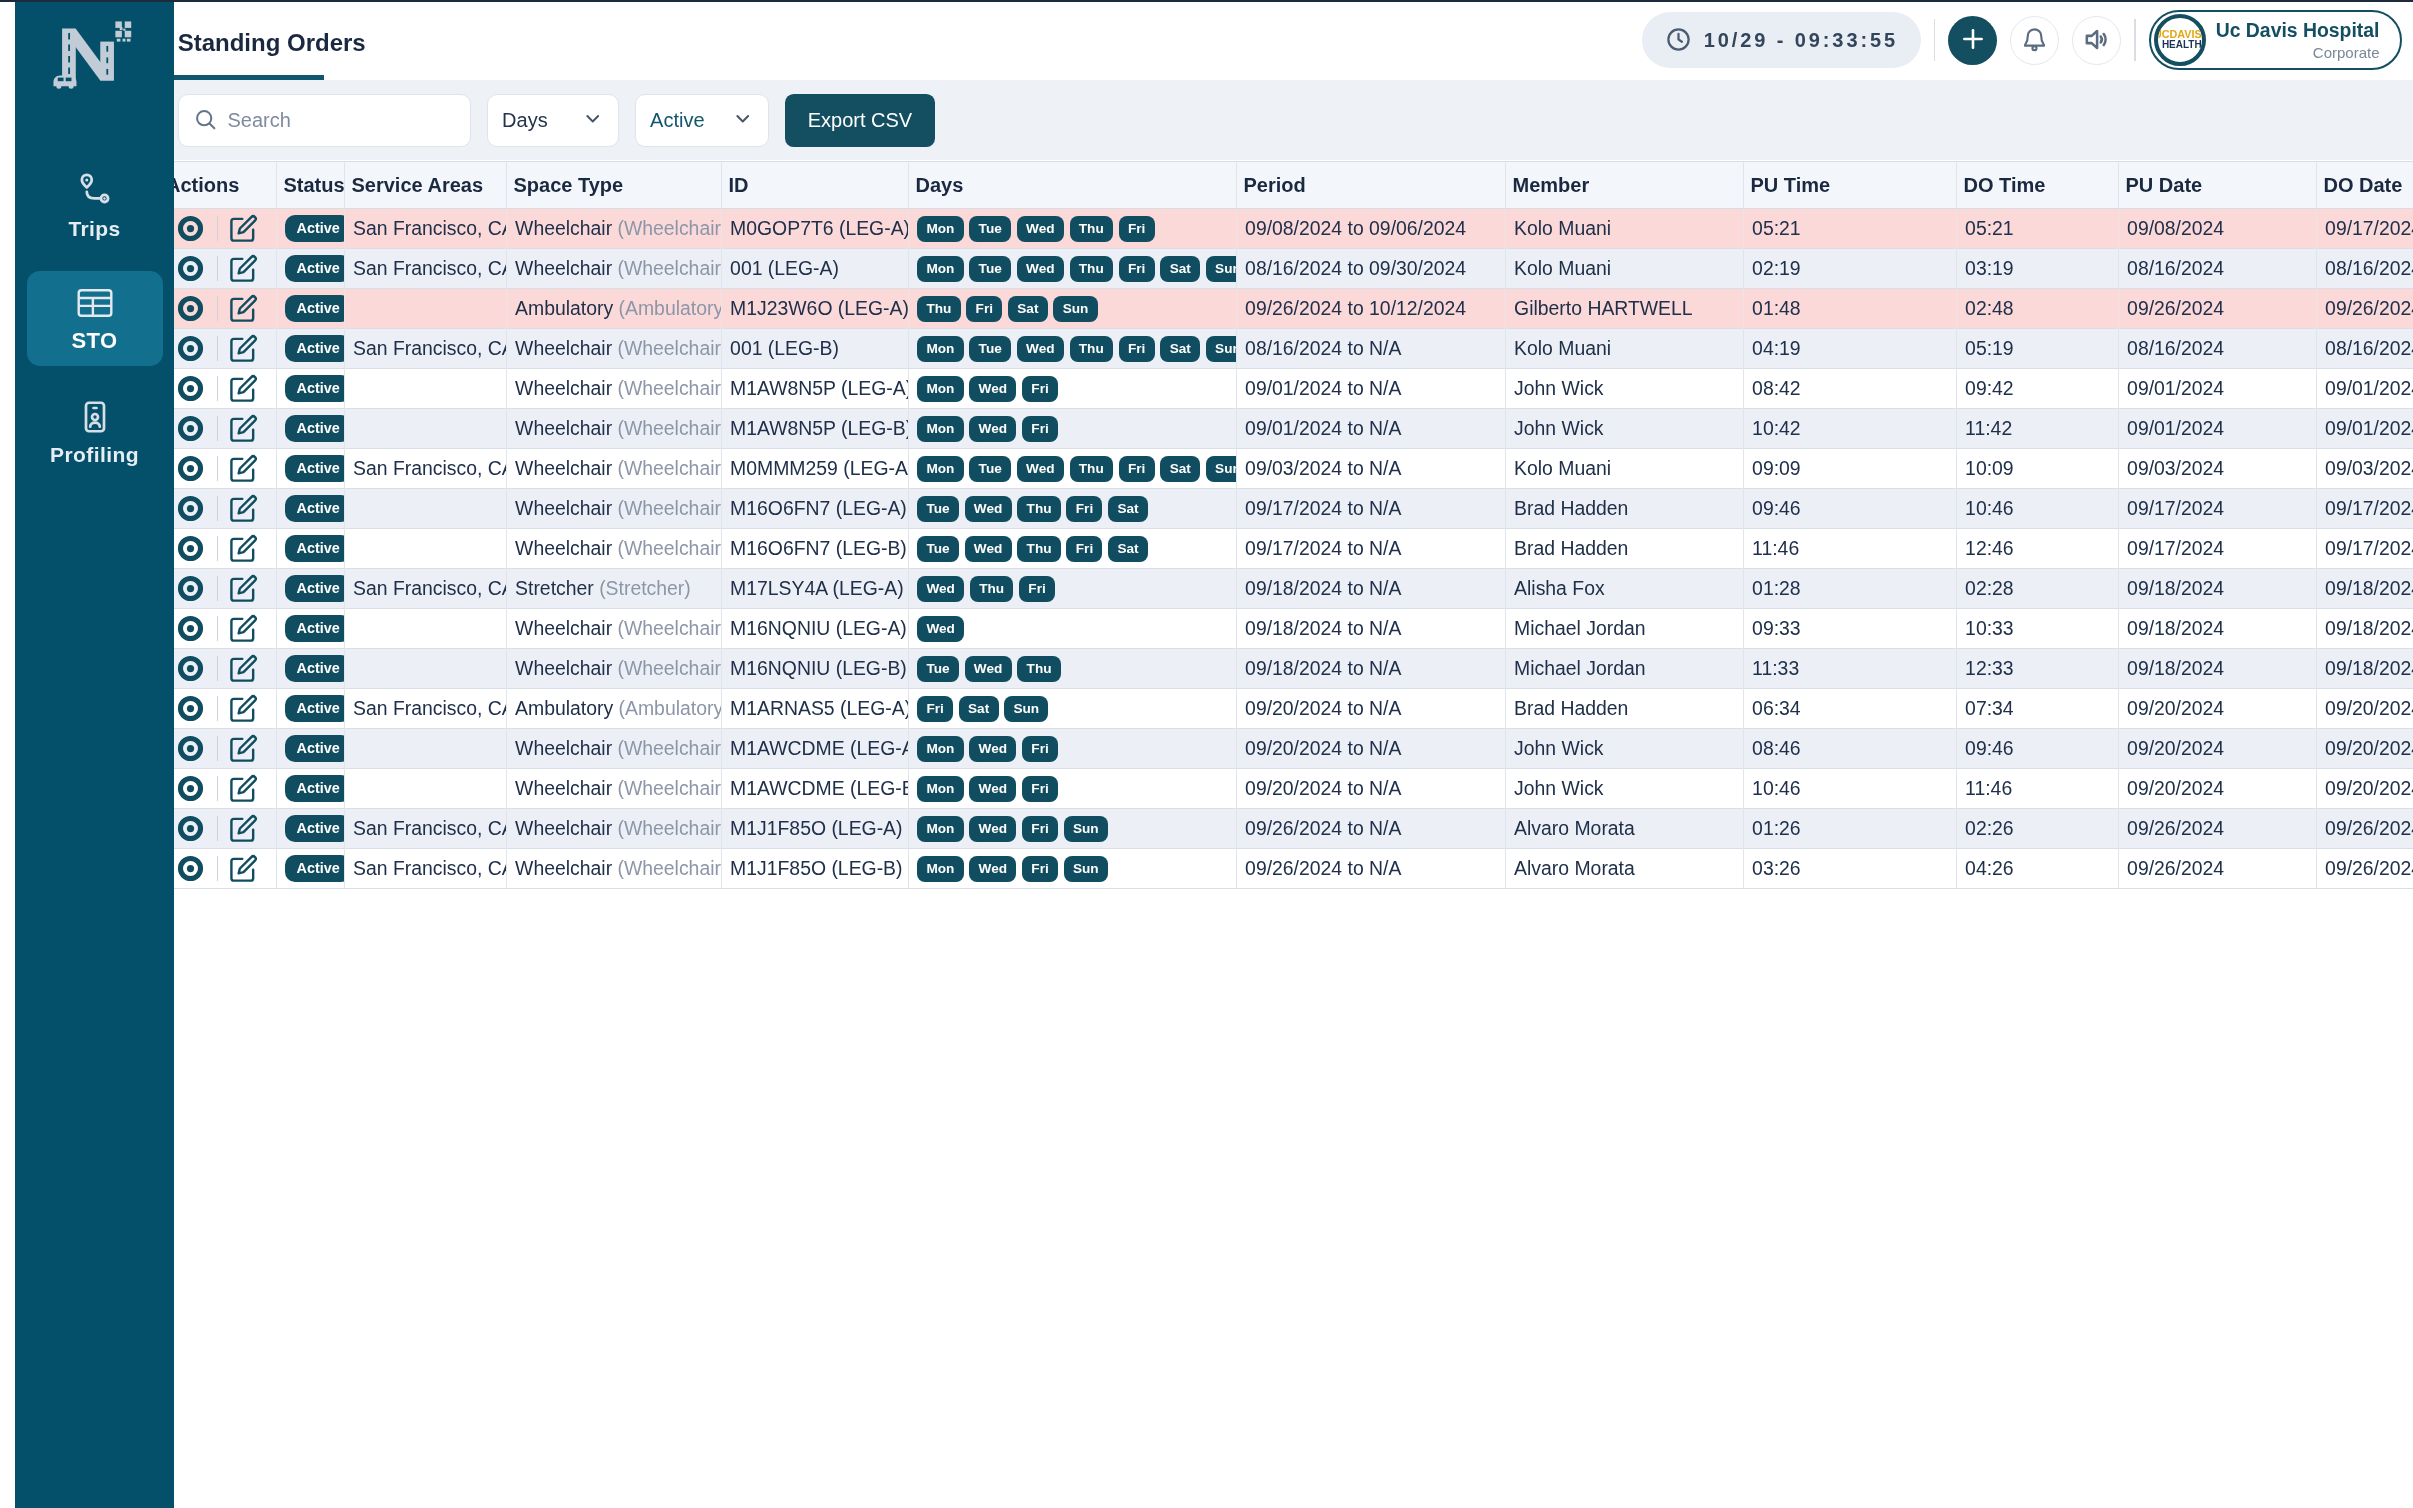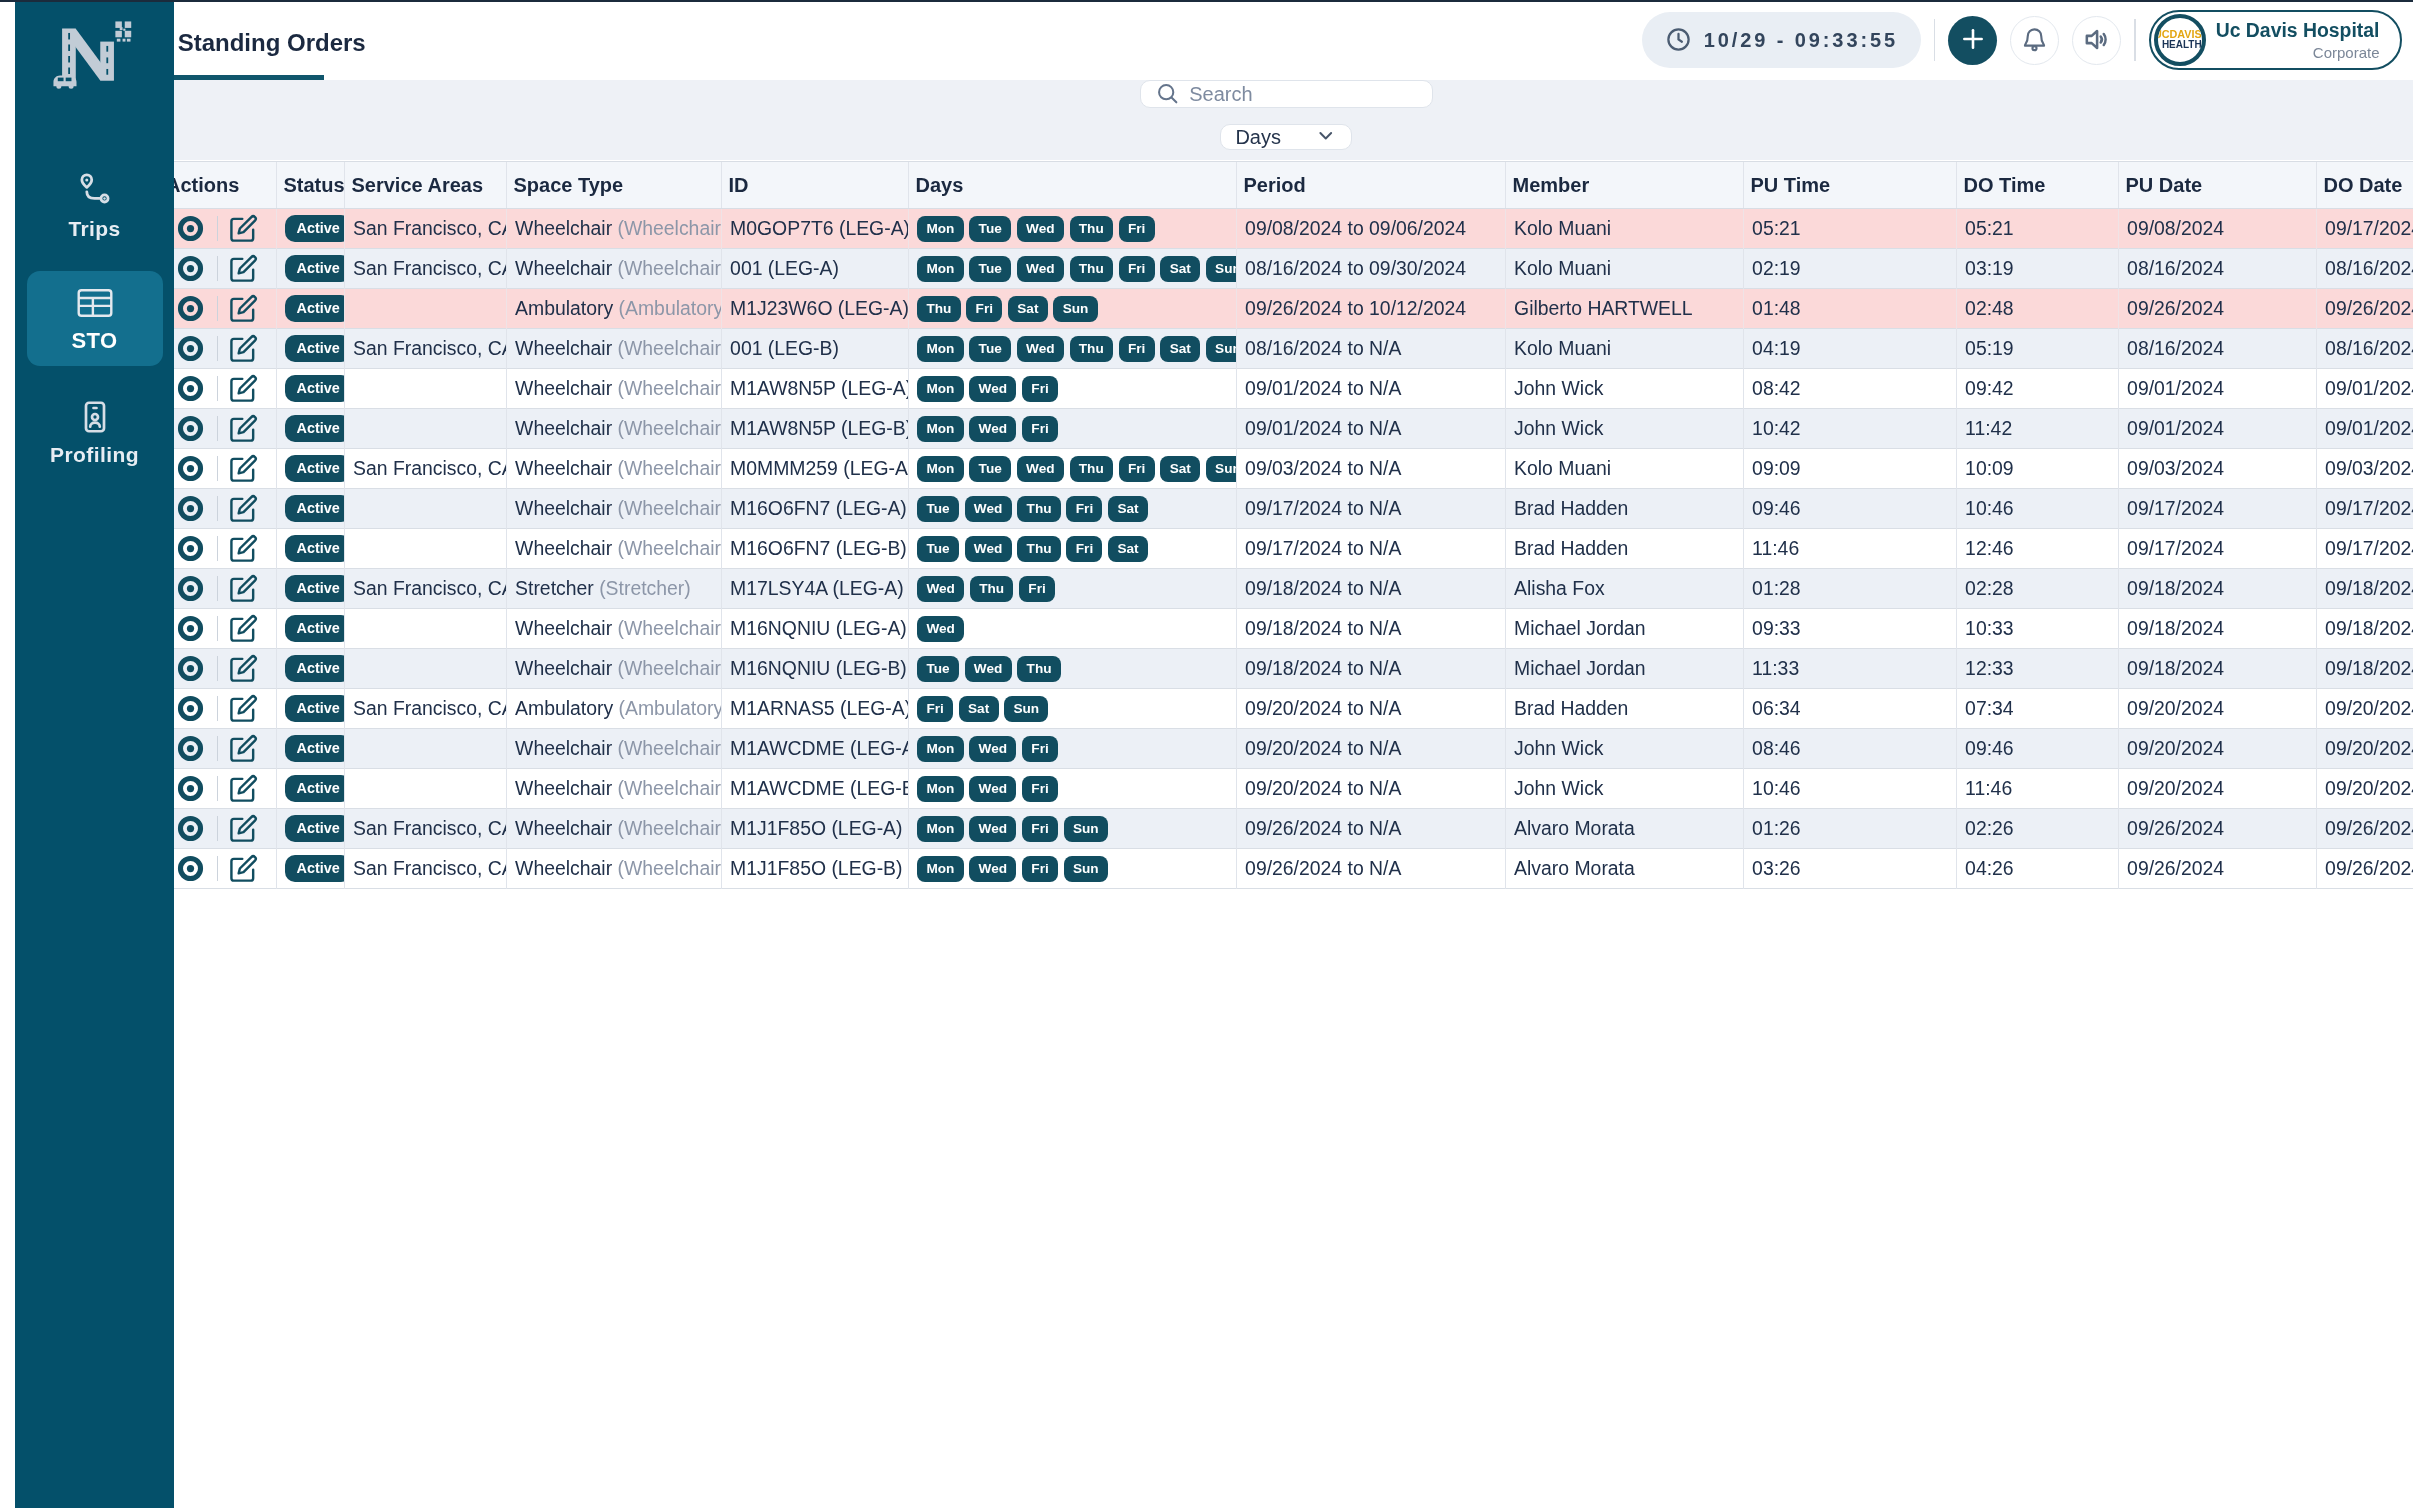--- a/index.html
+++ b/index.html
@@ -40,21 +40,21 @@
   .org-logo { width:52px; height:52px; border-radius:50%; border:4.3px solid #134E61; background:#fff;
     display:flex; flex-direction:column; align-items:flex-end; justify-content:center; overflow:hidden; flex:0 0 auto;}
   .org-logo .l1 { font-size:10.8px; font-weight:700; color:#E3A612; line-height:11.5px; }
   .org-logo .l2 { font-size:10px; font-weight:700; color:#1c3557; line-height:10.8px; }
   .org-text { display:flex; flex-direction:column; align-items:flex-end; }
   .org-name { font-size:19.4px; font-weight:700; color:#134E61; }
   .org-sub { font-size:15px; color:#7b8798; margin-top:1.4px; }
 
   
   .filterbar { position:absolute; left:159px; top:80px; right:0; height:80px; background:#eef1f6;
-    display:flex; align-items:center; padding:0 18.7px; gap:16px;flex-direction:column; }
+    display:flex; align-items:center; padding:0 18.7px; gap:16px; }
   .search-box { width:293px; height:53px; background:#fff; border:1.4px solid #dfe4eb; border-radius:10px;
     display:flex; align-items:center; gap:10px; padding:0 14.4px; }
   .search-box input { border:none; outline:none; font-size:20px; color:#33455c; width:100%;
     font-family:"Liberation Sans", sans-serif; background:transparent; }
   .search-box input::placeholder { color:#7e8ba0; }
   .select-box { height:53px; background:#fff; border:1.4px solid #dfe4eb; border-radius:10px;
     display:flex; align-items:center; justify-content:space-between; padding:0 14.4px; cursor:pointer; }
   .sel-days { width:132px; }
   .sel-status { width:134px; }
   .select-box .sel-label { font-size:20px; color:#25344c; }

